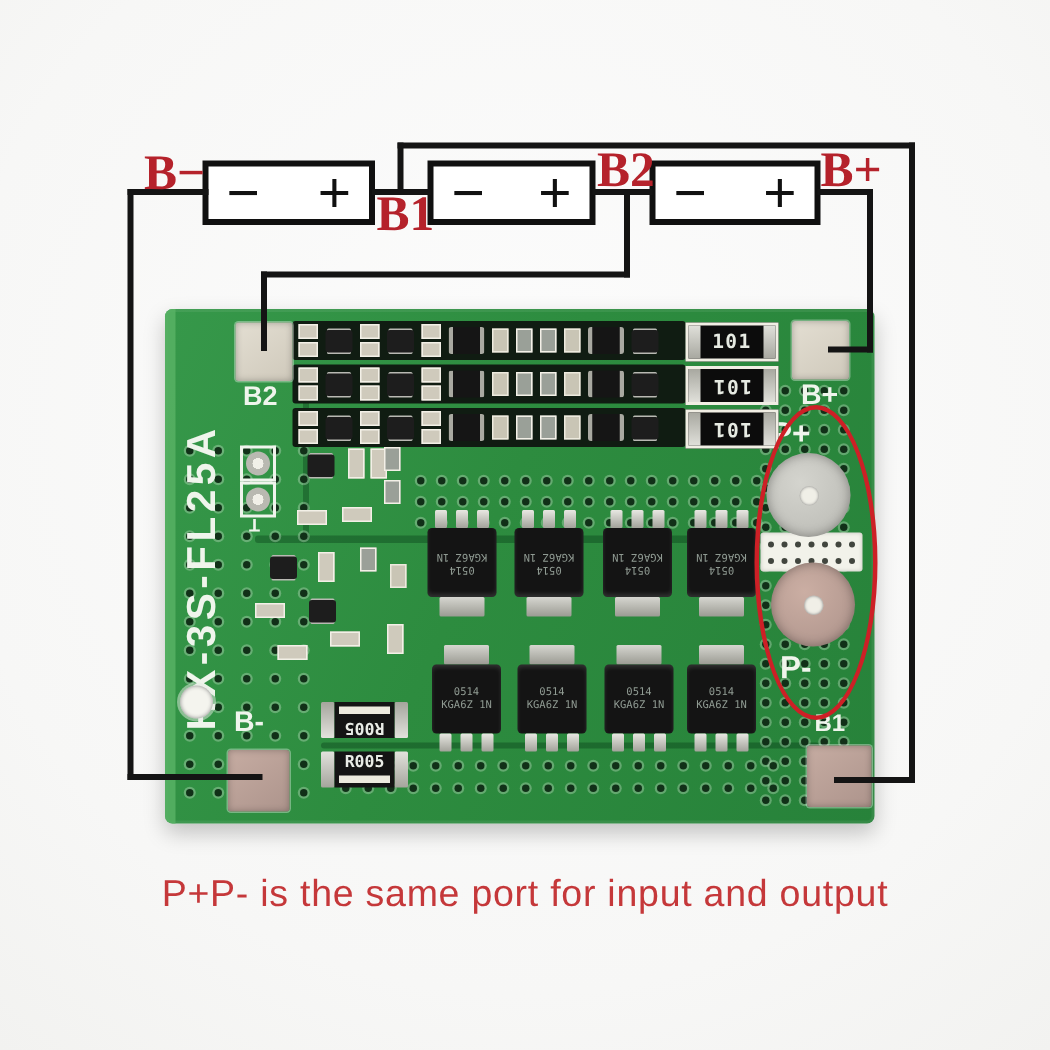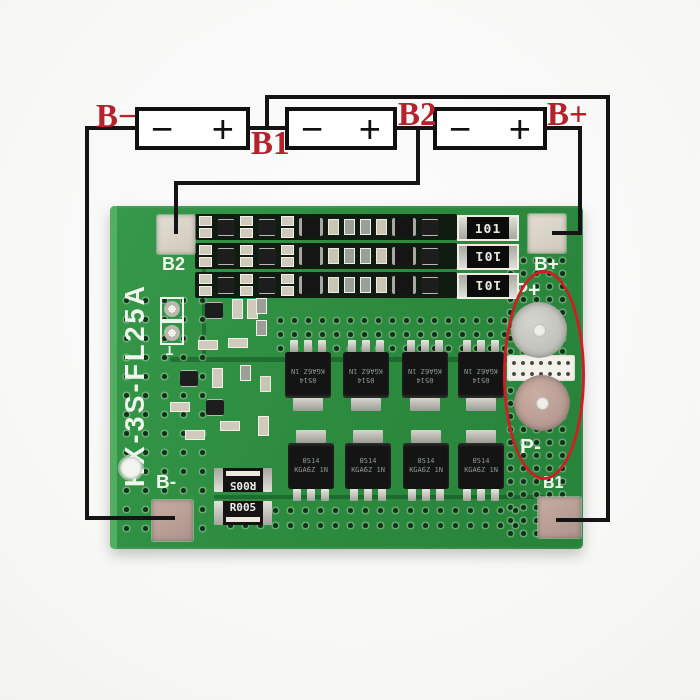--- a/index.html
+++ b/index.html
@@ -663,13 +663,14 @@
       <div class="rchip" style="position: absolute; left: 60px; top: 196px; width: 20px; height: 10px; z-index: 3;"></div>
       <div class="tr" style="position: absolute; left: 96px; top: 194px; z-index: 3;"></div>
       <div class="cw" style="position: absolute; left: 146px; top: 92px; z-index: 3;"></div>
       <div class="cw" style="position: absolute; left: 146px; top: 114px; z-index: 3;"></div>
       <div class="cp" style="position: absolute; left: 150px; top: 170px; z-index: 3;"></div>
       <div class="rchip" style="position: absolute; left: 110px; top: 215px; width: 20px; height: 10px; z-index: 3;"></div>
       <div class="rchip" style="position: absolute; left: 148px; top: 210px; width: 11px; height: 20px; z-index: 3;"></div>
       <div class="rchip" style="position: absolute; left: 75px; top: 224px; width: 20px; height: 10px; z-index: 3;"></div>
     </div>
 
+  <div class="caption">P+P- is the same port for input and output</div>
 </div>
 
 </body></html>

